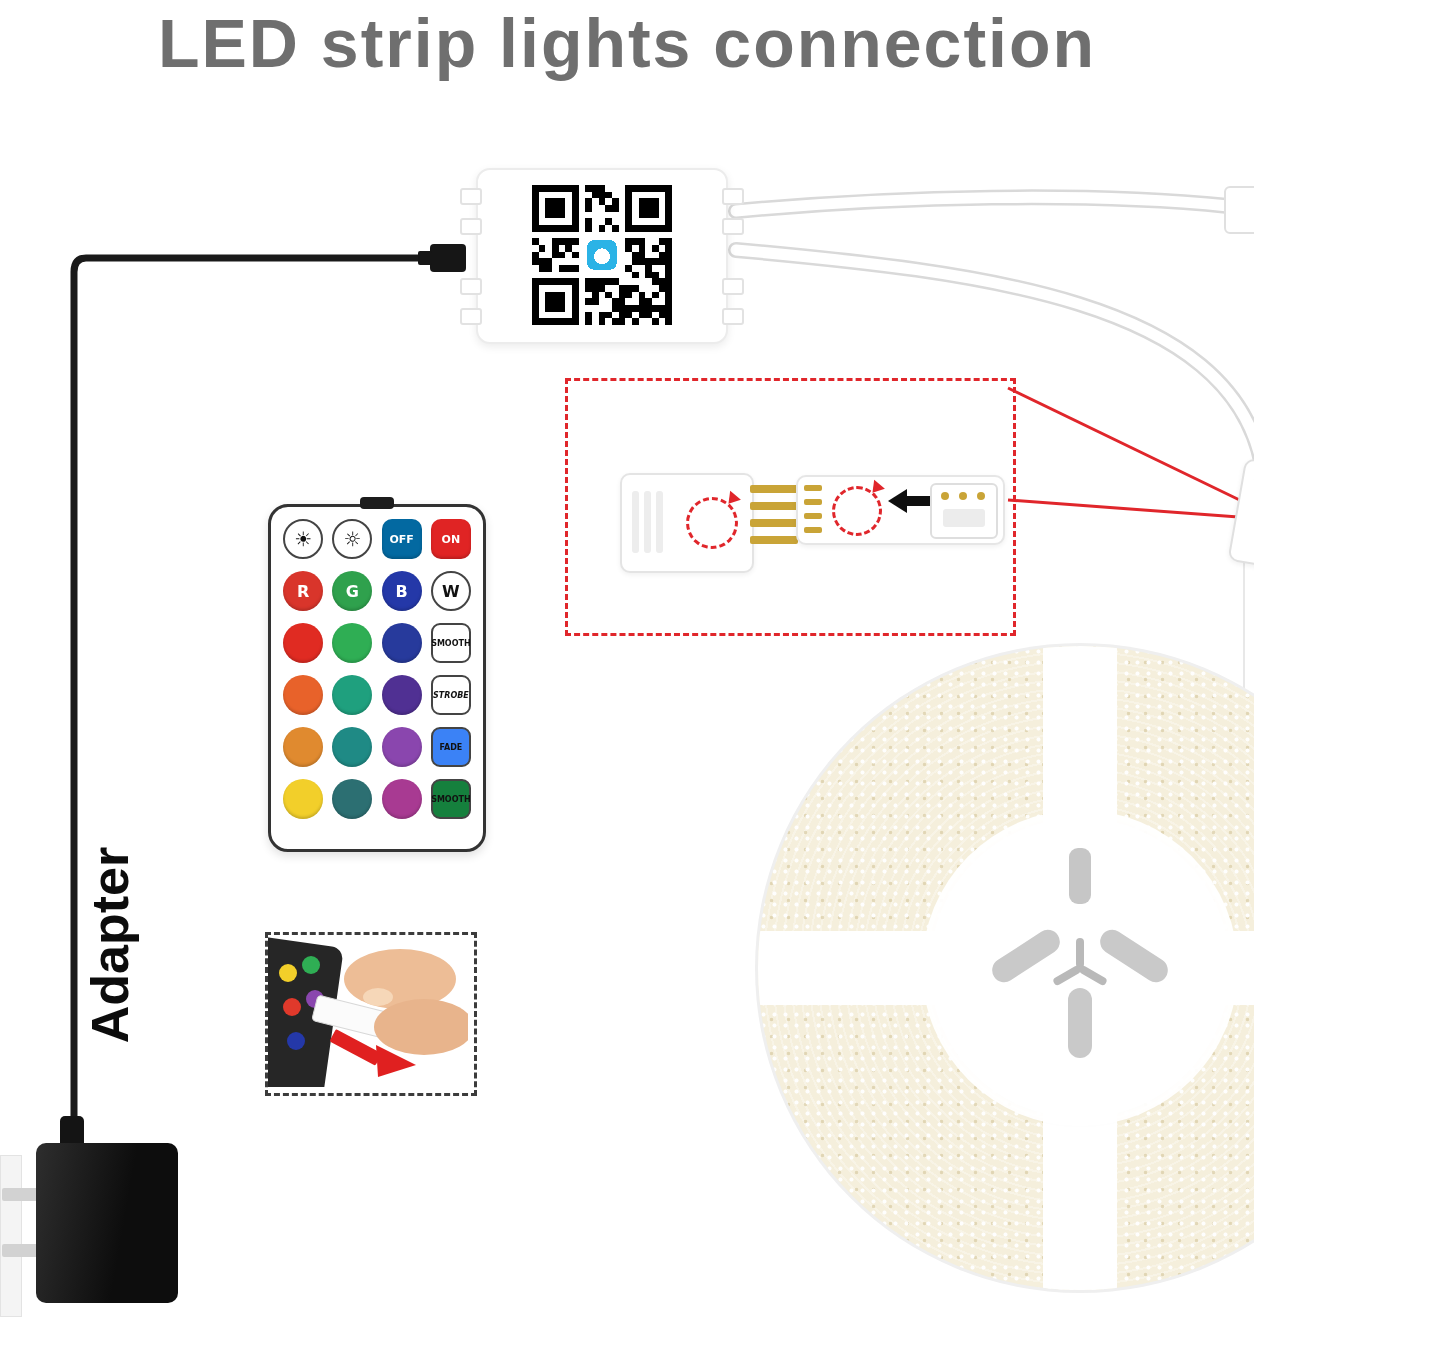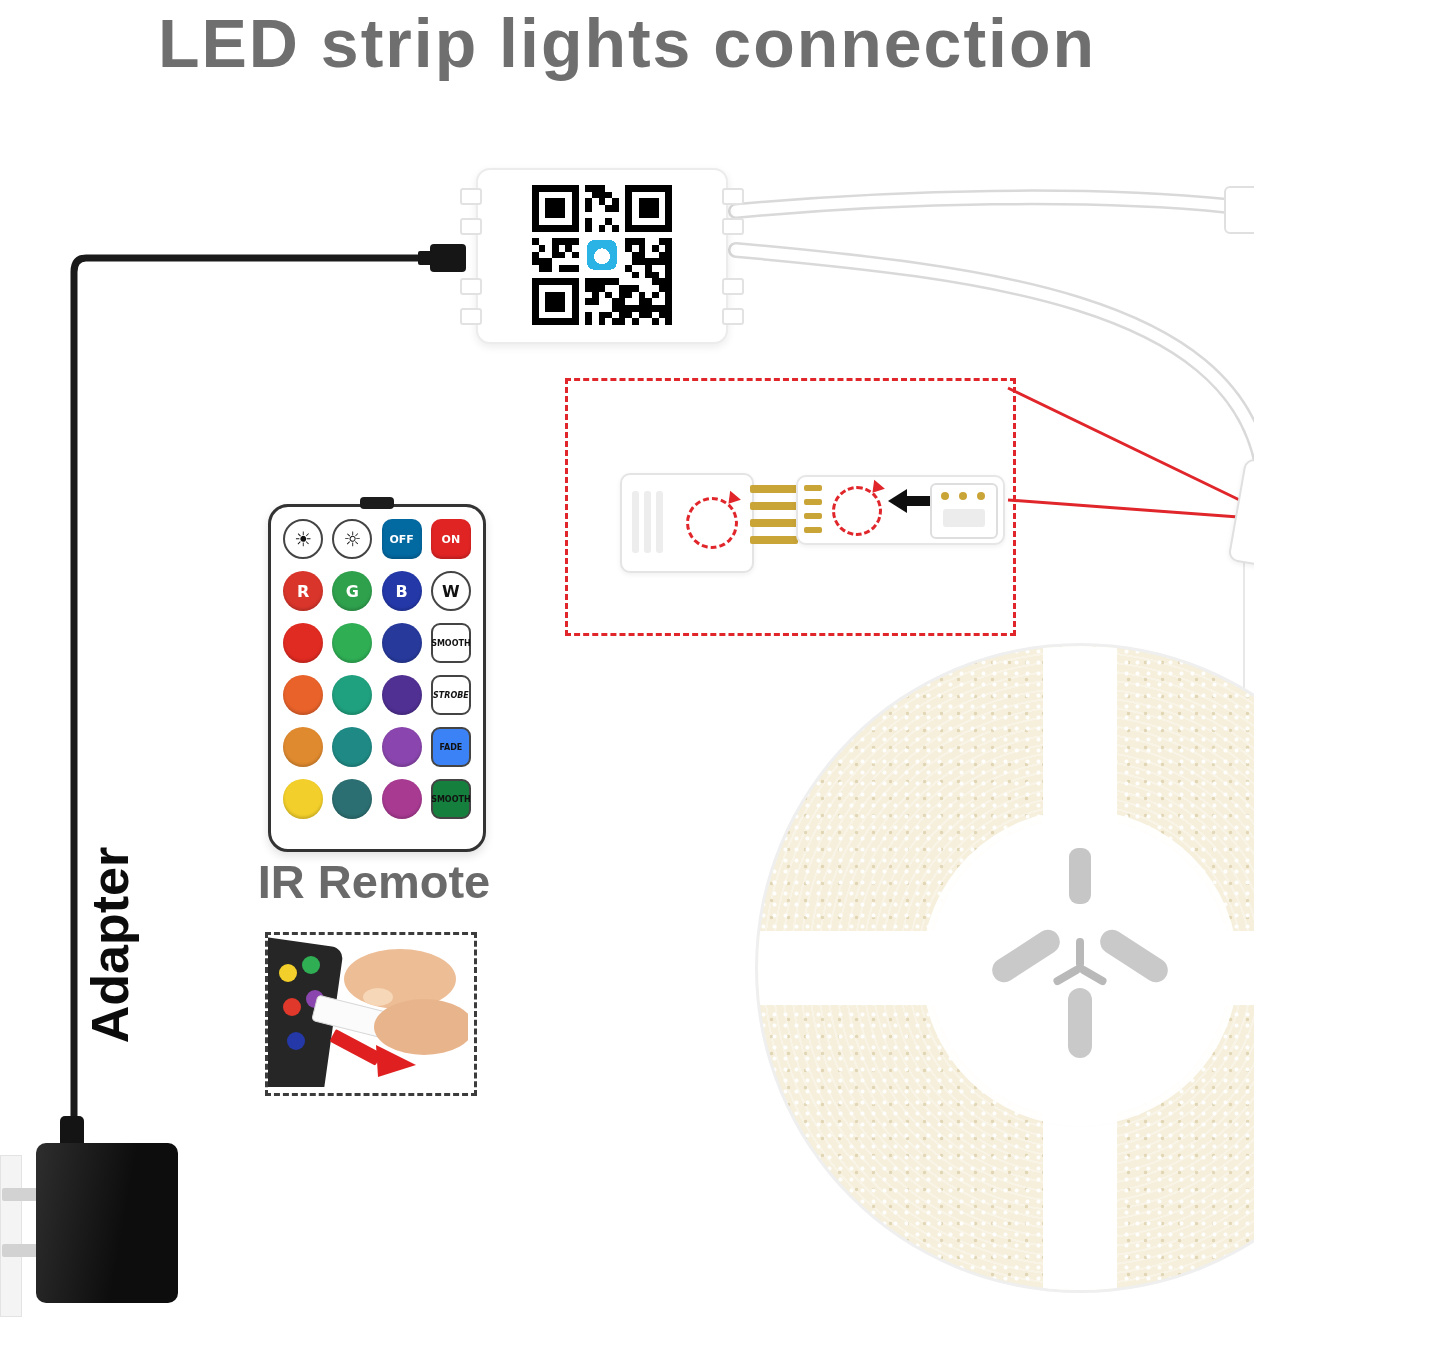--- a/index.html
+++ b/index.html
@@ -347,21 +347,20 @@
         <div class="rbtn circle" style="background: rgb(31, 138, 133);"></div>
         <div class="rbtn circle" style="background: rgb(138, 70, 174);"></div>
         <div class="rbtn pill-sm bordered" style="background: #3b82f6; color: rgb(17, 17, 17);">FADE</div>
         <div class="rbtn circle" style="background: rgb(242, 207, 42);"></div>
         <div class="rbtn circle" style="background: rgb(44, 111, 114);"></div>
         <div class="rbtn circle" style="background: rgb(168, 58, 146);"></div>
         <div class="rbtn pill-sm bordered" style="background: #15803d; color: rgb(17, 17, 17);">SMOOTH</div>
       </div>
   </div>
 
-  <div class="lbl-ir-remote">IR Remote</div>
 
   <div class="inset">
     <svg width="200" height="152" viewBox="0 0 200 152">
       <rect x="-22" y="6" width="88" height="152" rx="12" fill="#262626" transform="rotate(8 20 80)"></rect>
       <circle cx="20" cy="38" r="9" fill="#f2cf2a"></circle>
       <circle cx="43" cy="30" r="9" fill="#2fae54"></circle>
       <circle cx="24" cy="72" r="9" fill="#e0392b"></circle>
       <circle cx="47" cy="64" r="9" fill="#8a46ae"></circle>
       <circle cx="28" cy="106" r="9" fill="#2438a8"></circle>
       <rect x="50" y="60" width="74" height="26" rx="4" fill="#fbfbfb" stroke="#d8d8d8" transform="rotate(14 50 60)"></rect>

